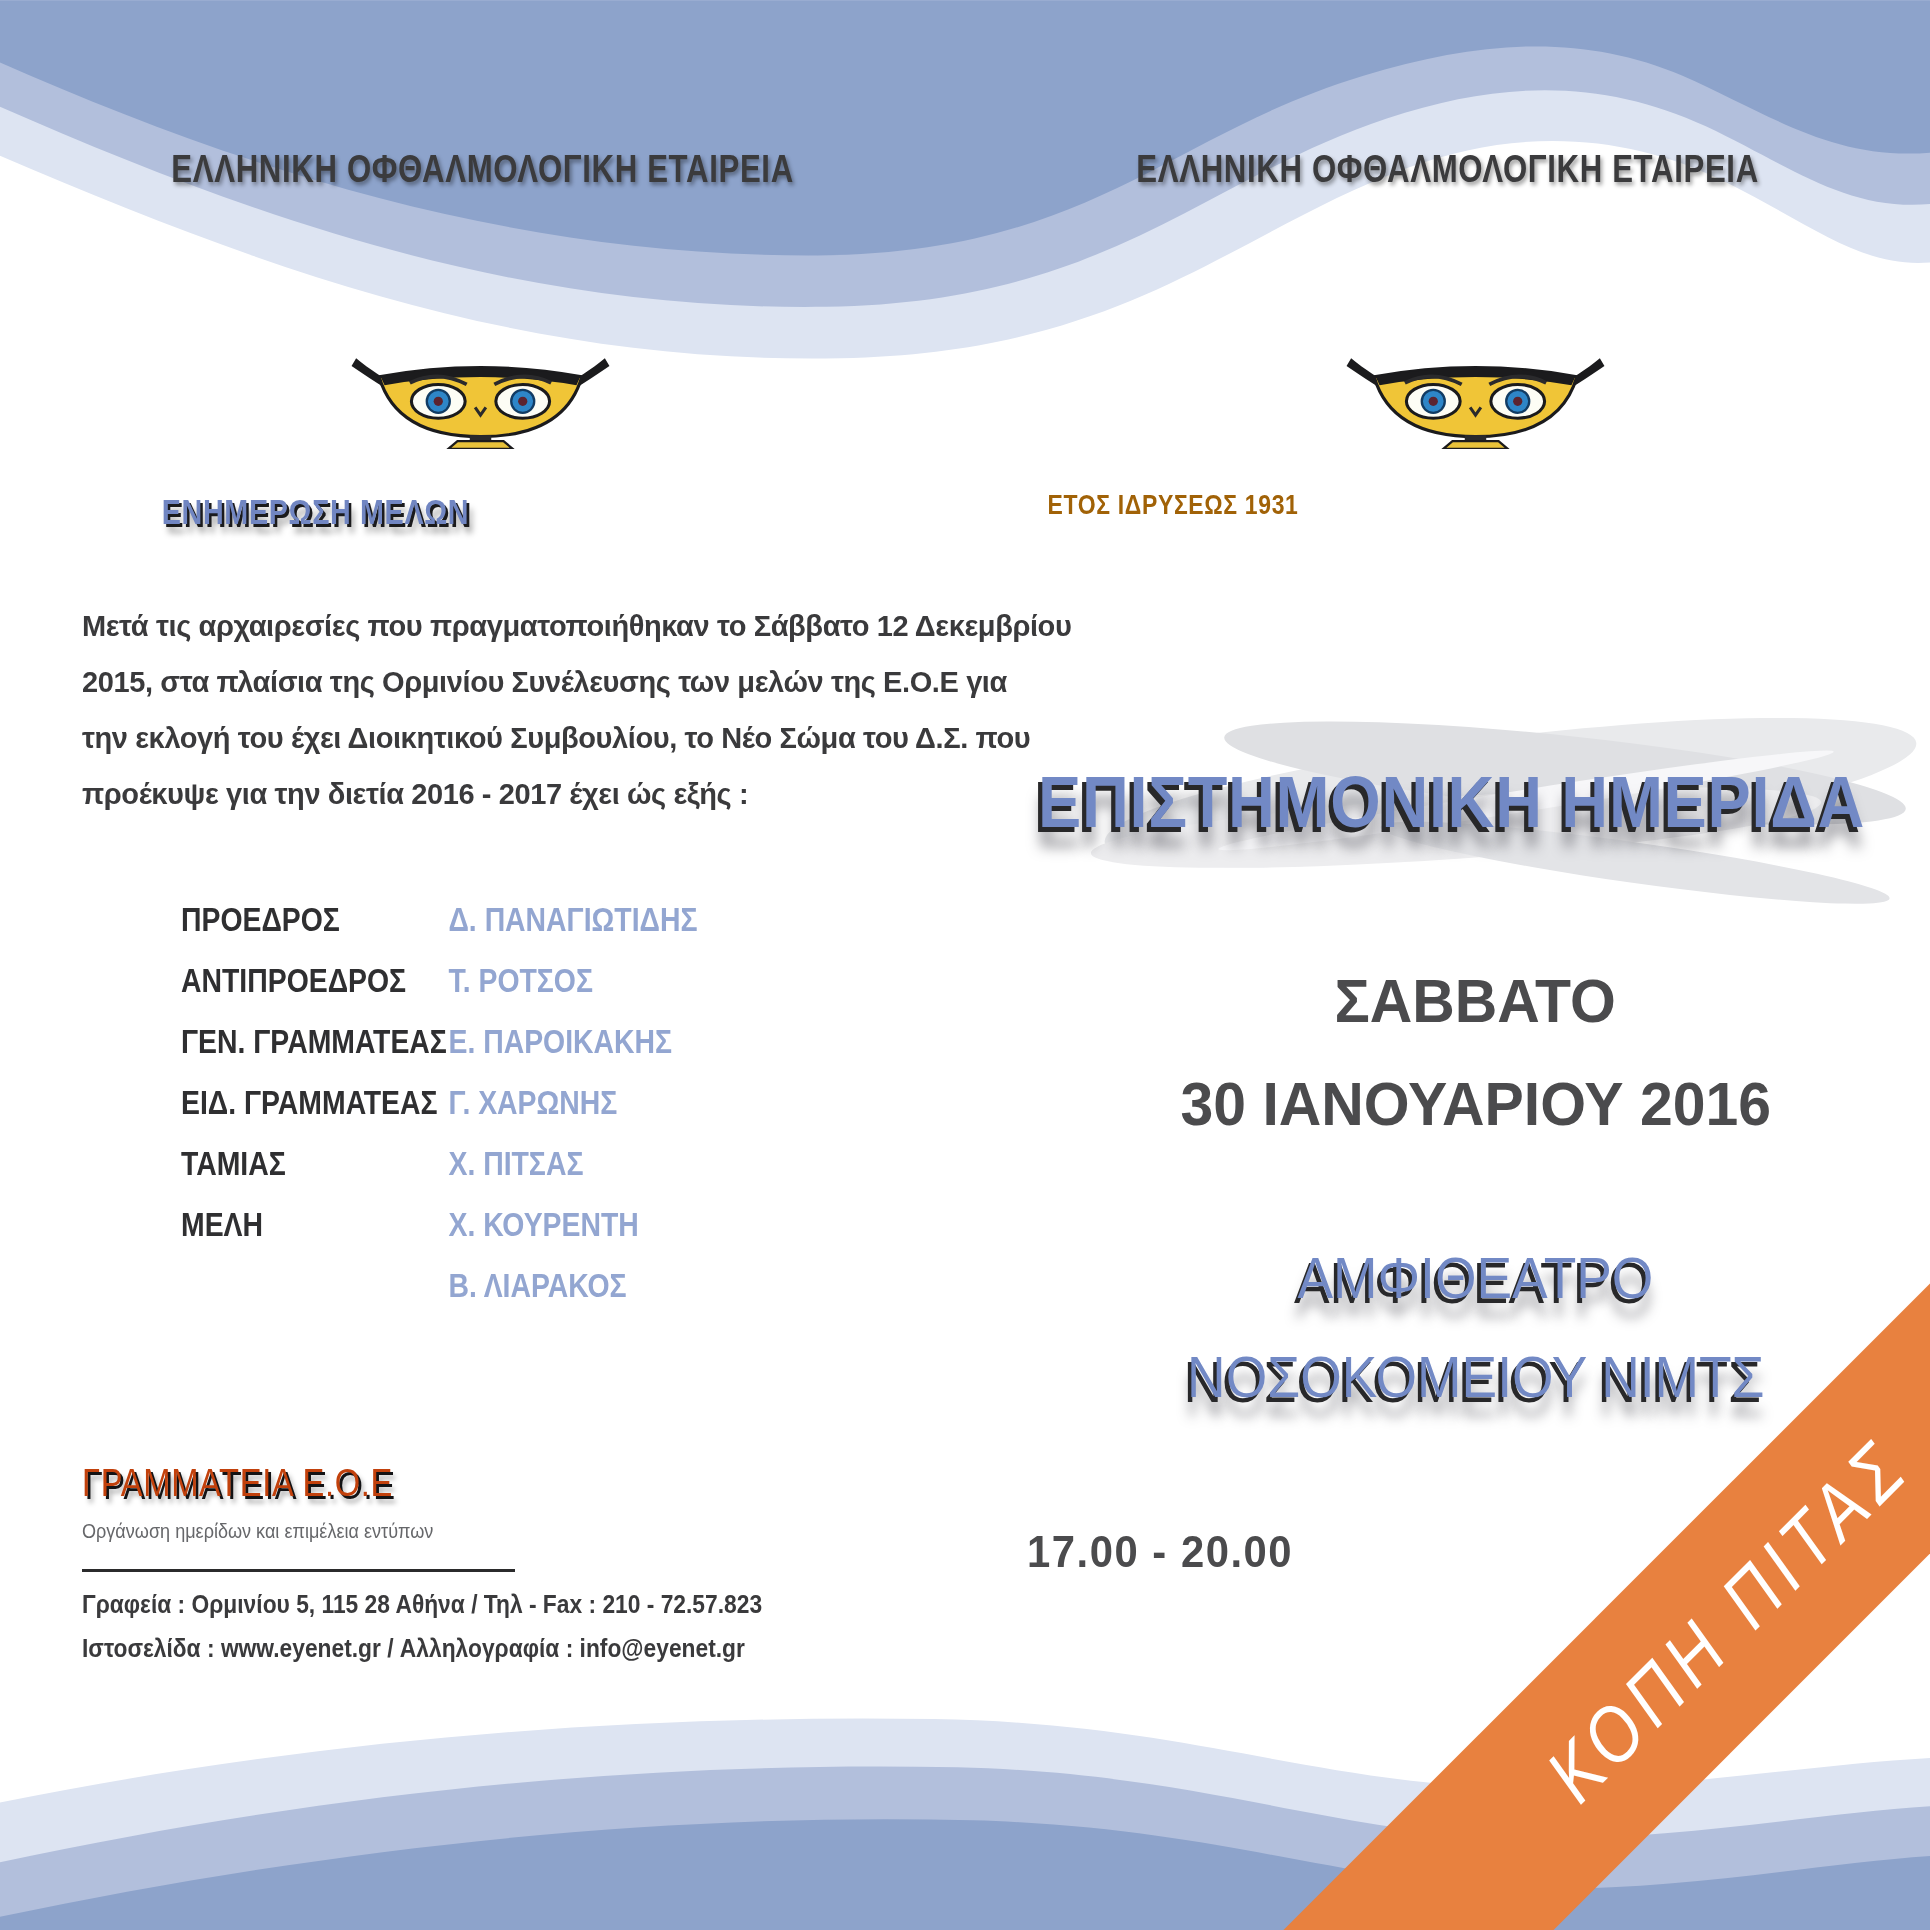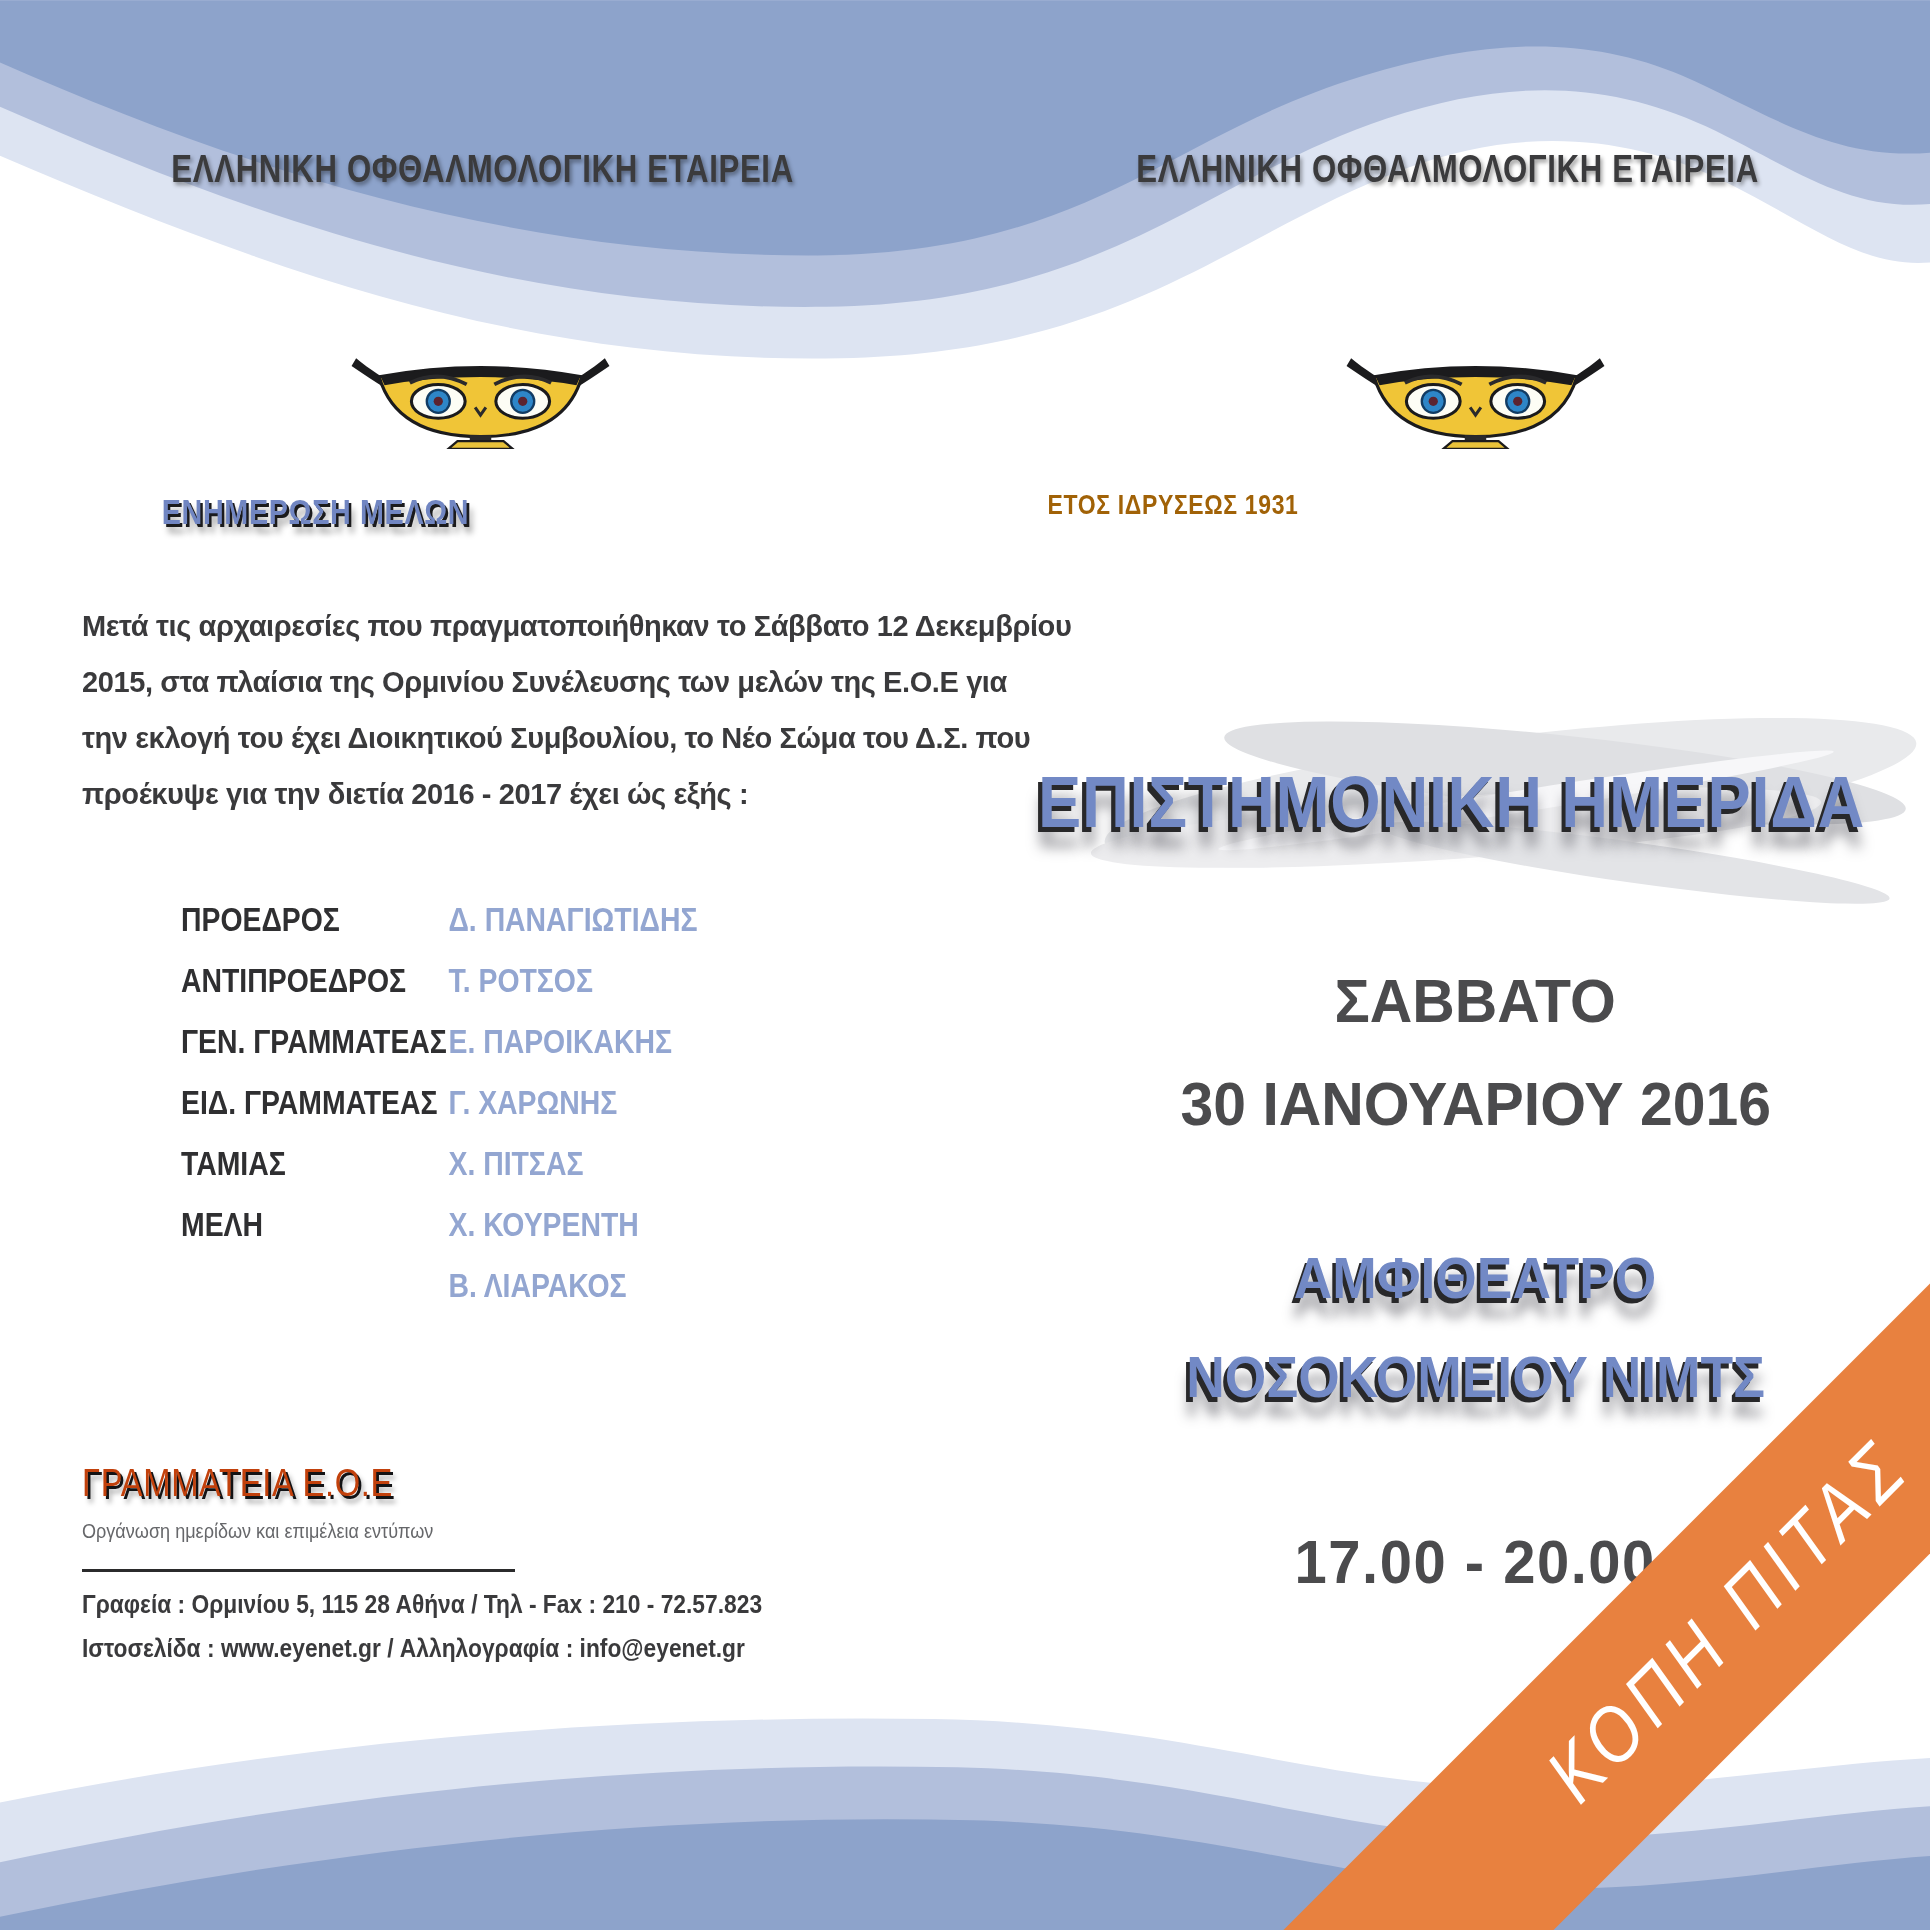--- a/index.html
+++ b/index.html
@@ -59,28 +59,28 @@
   .event-day{
     position:absolute;left:1020px;top:965px;width:911px;text-align:center;
     font-size:62px;font-weight:bold;color:#4b4b4d;z-index:3;
   }
   .event-date{
     position:absolute;left:1020px;top:1068px;width:911px;text-align:center;
     font-size:62px;font-weight:bold;color:#4b4b4d;z-index:3;
   }
   .venue1,.venue2{
     position:absolute;left:1020px;width:911px;text-align:center;
-    font-size:58px;font-weight:bold;color:#7289c5;z-index:3;
+    font-size:58px;font-weight:normal;color:#7289c5;z-index:3;
     text-shadow:-3.9px 4.7px 0 #28282a, -1.6px 18.7px 12.5px rgba(55,55,65,0.50);
   }
   .venue1{top:1244px;}
   .venue2{top:1343px;}
   .event-time{
-    position:absolute;left:1020px;top:1527px;width:911px;text-align:center;
-    font-size:61px;font-weight:bold;color:#4b4b4d;letter-spacing:1.6px;z-index:3;
+    position:absolute;left:1020px;top:1527px;width:911px;
+    font-size:44px;font-weight:bold;color:#4b4b4d;letter-spacing:1.6px;z-index:3;
   }
   .ribbon{
     position:absolute;left:1183px;top:1525px;width:1090px;height:191px;
     background:#e8813f;transform:rotate(-45deg);z-index:6;
     display:flex;align-items:center;justify-content:center;
   }
   .ribbon-text{
     color:#ffffff;font-size:78px;font-style:italic;font-weight:normal;
     letter-spacing:9.3px;transform:scaleX(0.85);white-space:nowrap;
   }

